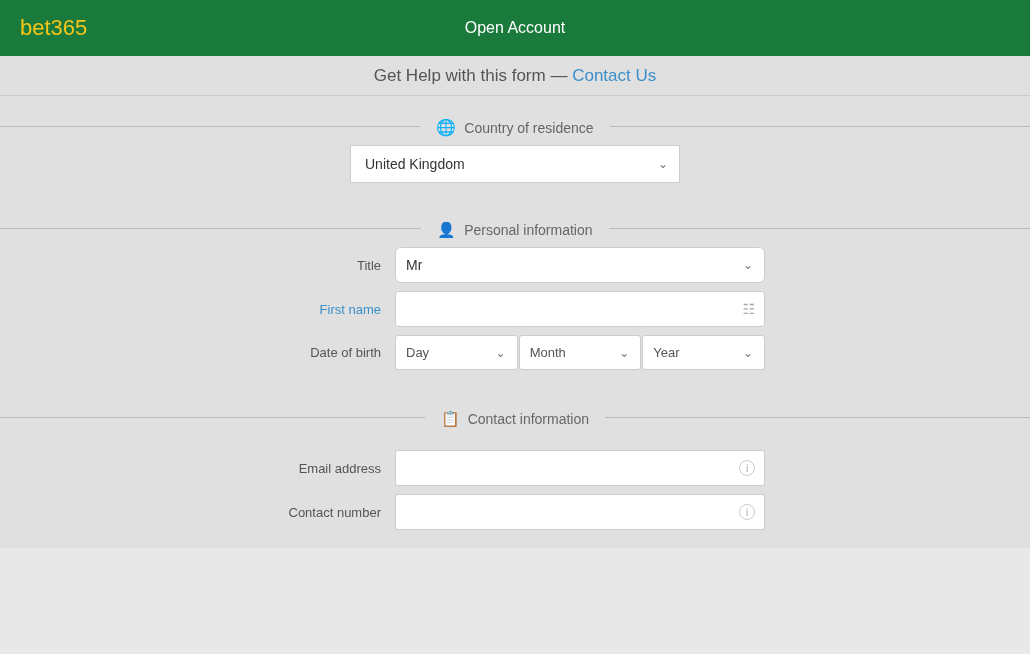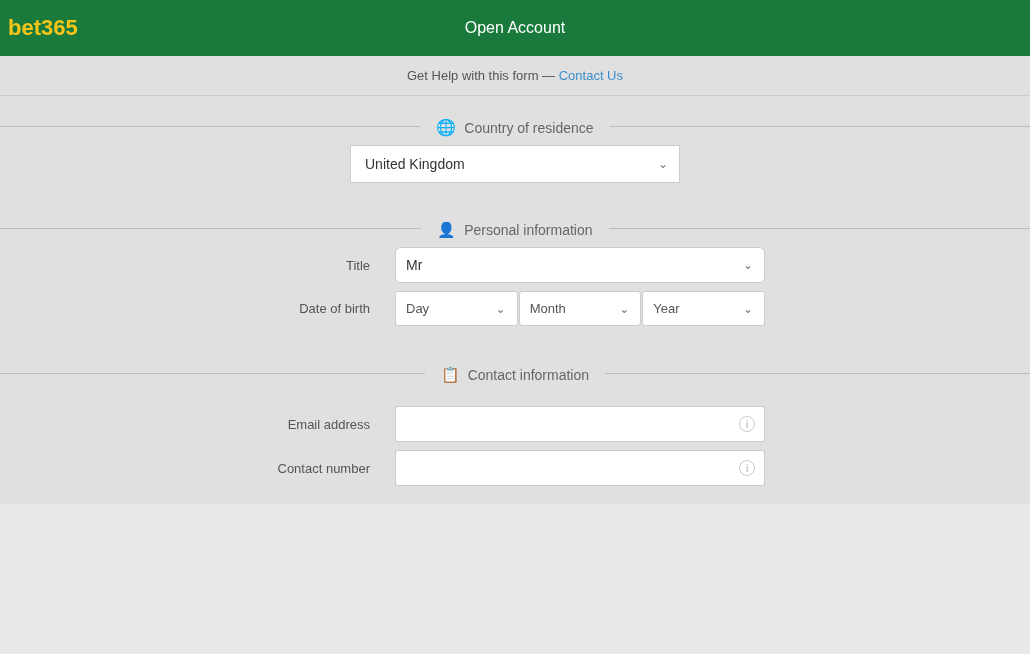--- a/index.html
+++ b/index.html
@@ -14,43 +14,43 @@
     .header {
       background: #1a7a3c;
       height: 56px;
       display: flex;
       align-items: center;
       justify-content: center;
       position: relative;
     }
     .logo {
       position: absolute;
-      left: 8px;
+      left: 20px;
       font-size: 22px;
-      font-weight: bold;
+      font-weight: normal;
       color: #fff;
     }
     .logo span {
       color: #f5c518;
     }
     .header-title {
       color: #fff;
       font-size: 16px;
       font-weight: normal;
     }
 
     
     .sub-header {
       background: #e0e0e0;
       border-bottom: 1px solid #ccc;
       height: 40px;
       display: flex;
       align-items: center;
       justify-content: center;
-      font-size: 13px;
+      font-size: 17px;
       color: #555;
     }
     .sub-header a {
       color: #3a8fc9;
       text-decoration: none;
     }
 
     
     .main {
       background: #e0e0e0;
@@ -134,21 +134,21 @@
 
     .form-row {
       display: flex;
       align-items: center;
       margin: 0 auto 8px;
       width: 500px;
     }
     .form-label {
       width: 130px;
       text-align: right;
-      padding-right: 25px;
+      padding-right: 14px;
       font-size: 13px;
       color: #555;
       flex-shrink: 0;
     }
     .form-label.highlight {
       color: #3a8fc9;
     }
     .form-input-wrapper {
       flex: 1;
       position: relative;
@@ -284,20 +284,27 @@
           <option>Mr</option>
           <option>Mrs</option>
           <option>Miss</option>
           <option>Ms</option>
           <option>Dr</option>
         </select>
         <span class="dropdown-arrow">⌄</span>
       </div>
     </div>
 
+    <div class="form-row">
+      <div class="form-label highlight">First name</div>
+      <div class="form-input-wrapper">
+        <input type="text" value="" style="">
+        <span class="input-icon">☷</span>
+      </div>
+    </div>
 
 
     <div class="form-row">
       <div class="form-label">Date of birth</div>
       <div class="dob-wrapper">
         <div class="dob-select-wrapper">
           <select>
             <option>Day</option>
           </select>
           <span class="dropdown-arrow">⌄</span>

